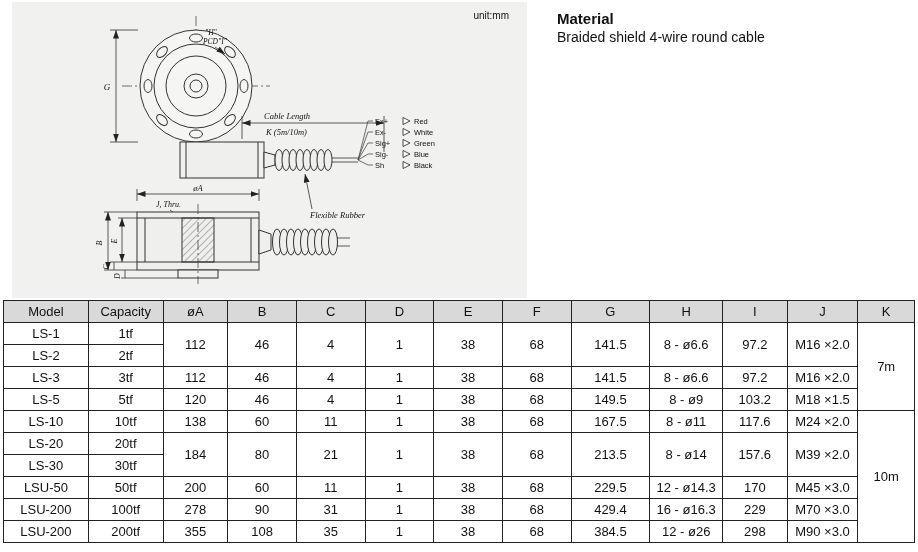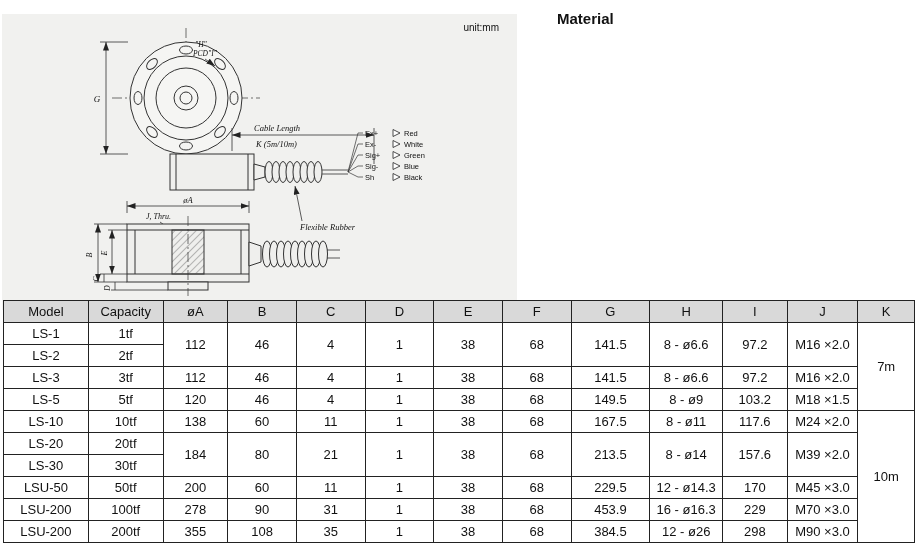--- a/index.html
+++ b/index.html
@@ -1,20 +1,20 @@
 <!DOCTYPE html>
 <html><head>
 <meta charset="utf-8">
 <style>
   html,body{margin:0;padding:0;}
   body{
     width:918px;height:552px;position:relative;background:#ffffff;
     font-family:"Liberation Sans",sans-serif;color:#111;
   }
-  .drawing-area{position:absolute;left:2px;top:2px;margin-top:12px;}
+  .drawing-area{position:absolute;left:12px;top:2px;}
   .info-panel{position:absolute;left:557px;top:0;width:352px;}
   .info-panel h3{font-size:15px;font-weight:bold;margin:10px 0 1px 0;}
   .info-panel p{font-size:14px;margin:1px 0 0 0;line-height:1.3;}
   .spec-table-wrap{position:absolute;left:3px;top:300px;}
   table{border-collapse:collapse;table-layout:fixed;width:912px;font-size:13px;}
   th,td{
     border:1px solid #222;text-align:center;vertical-align:middle;
     padding:0 2px;height:21px;white-space:nowrap;overflow:hidden;
   }
   th{background:#d9d9d9;font-weight:normal;}
@@ -181,20 +181,21 @@
   </g>
   <text x="90" y="241" font-size="8" font-style="italic" fill="#111" text-anchor="middle" transform="rotate(-90 90 241)">B</text>
   <text x="105" y="239" font-size="8" font-style="italic" fill="#111" text-anchor="middle" transform="rotate(-90 105 239)">E</text>
   <text x="97" y="265" font-size="7.5" font-style="italic" fill="#111" text-anchor="middle" transform="rotate(-90 97 265)">C</text>
   <text x="108" y="274" font-size="7.5" font-style="italic" fill="#111" text-anchor="middle" transform="rotate(-90 108 274)">D</text>
 </svg>
 </div>
 
 <div class="info-panel">
   <h3>Material</h3>
+  <p>Braided shield 4-wire round cable</p>
 </div>
 
 <div class="spec-table-wrap">
 <table>
   <colgroup>
     <col style="width:84px">
         <col style="width:74px">
         <col style="width:64px">
         <col style="width:68px">
     <col style="width:68px">
@@ -319,21 +320,21 @@
   </tr>
   <tr>
     <td>LSU-200</td>
     <td>100tf</td>
     <td>278</td>
     <td>90</td>
     <td>31</td>
     <td>1</td>
     <td>38</td>
     <td>68</td>
-    <td>453.9</td>
+    <td>429.4</td>
     <td>16 - ø16.3</td>
     <td>229</td>
     <td>M70 ×3.0</td>
   </tr>
   <tr>
     <td>LSU-200</td>
     <td>200tf</td>
     <td>355</td>
     <td>108</td>
     <td>35</td>

